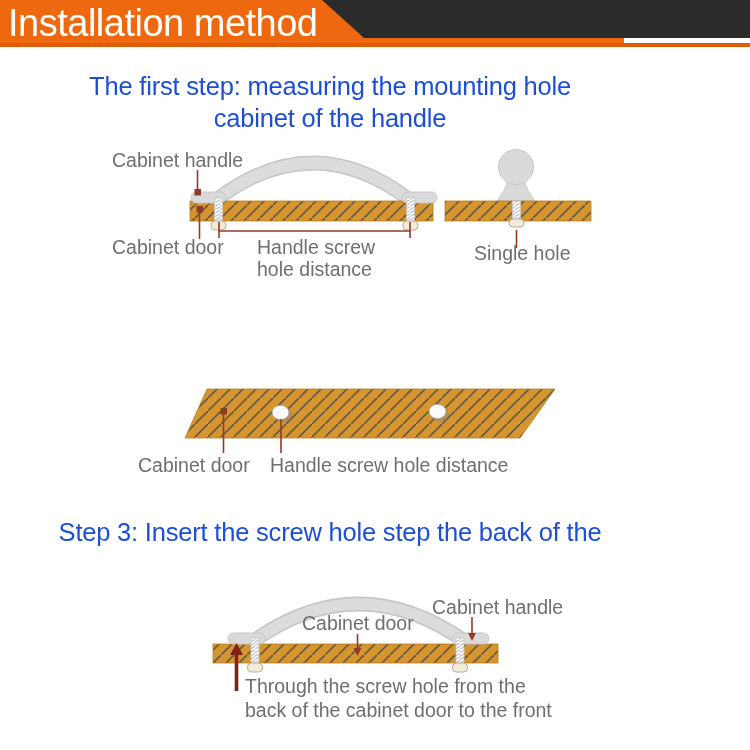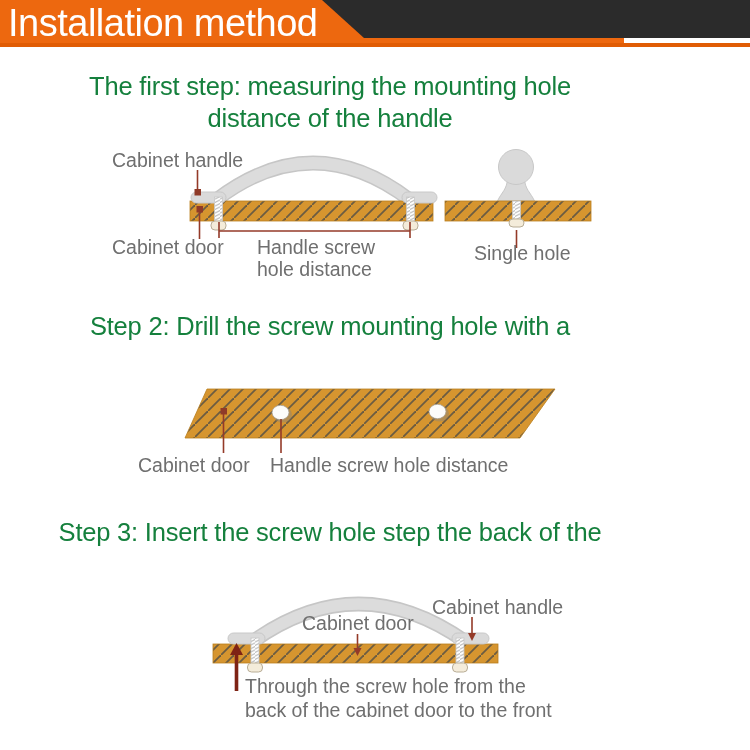--- a/index.html
+++ b/index.html
@@ -14,21 +14,21 @@
     position:absolute; left:0; top:0; width:750px; height:38px; background:#2b2b2b;
     clip-path: polygon(322px 0, 750px 0, 750px 38px, 364px 38px);
   }
   .header-title {
     position:absolute; left:8px; top:0; line-height:46px; font-size:38px;
     color:#ffffff; letter-spacing:-0.5px; white-space:nowrap;
   }
   
   .step-heading {
     position:absolute; left:0; width:660px; text-align:center;
-    font-size:25.5px; line-height:32px; color:#15803d; letter-spacing:-0.2px;
+    font-size:25.5px; line-height:32px; color:#1d4ed8; letter-spacing:-0.2px;
   }
   #h-step1 { top:70px; }
   #h-step2 { top:310px; }
   #h-step3 { top:516px; }
   
   .diag { position:absolute; left:0; }
   #diag1 { top:140px; }
   #diag2 { top:385px; }
   #diag3 { top:590px; }
   text.lbl { font-family:"Liberation Sans", sans-serif; font-size:19.5px; fill:#6f6f6f; }
@@ -39,21 +39,21 @@
 <div class="page">
 
   <div class="header">
     <div class="header-strip"></div>
     <div class="header-dark"></div>
     <div class="header-title">Installation method</div>
   </div>
 
   <div class="step-heading" id="h-step1">
     <div>The first step: measuring the mounting hole</div>
-    <div>distance of the handle</div>
+    <div>cabinet of the handle</div>
   </div>
 
   <svg id="diag1" class="diag" width="750" height="160" viewBox="0 0 750 160">
     <defs>
       <pattern id="wood1" width="13" height="13" patternUnits="userSpaceOnUse">
         <rect width="13" height="13" fill="#d6952f"></rect>
         <line x1="0" y1="13" x2="13" y2="0" stroke="#6b5c42" stroke-width="1.8"></line>
       </pattern>
       <pattern id="screw1" width="5" height="3.5" patternUnits="userSpaceOnUse">
         <rect width="5" height="3.5" fill="#ffffff"></rect>
@@ -109,21 +109,20 @@
     <line x1="516.5" y1="90" x2="516.5" y2="108" stroke="#943a28" stroke-width="1.6"></line>
 
     <text class="lbl" x="112" y="27">Cabinet handle</text>
     <text class="lbl" x="112" y="114">Cabinet door</text>
     <text class="lbl" x="257" y="114">Handle screw</text>
     <text class="lbl" x="257" y="136">hole distance</text>
     <text class="lbl" x="474" y="120">Single hole</text>
   </svg>
 
   <div class="step-heading" id="h-step2">
-    <div>Step 2: Drill the screw mounting hole with a</div>
   </div>
 
   <svg id="diag2" class="diag" width="750" height="105" viewBox="0 0 750 105">
     <defs>
       <pattern id="wood2" width="13" height="13" patternUnits="userSpaceOnUse">
         <rect width="13" height="13" fill="#d6952f"></rect>
         <line x1="0" y1="13" x2="13" y2="0" stroke="#6b5c42" stroke-width="1.8"></line>
       </pattern>
     </defs>
 

